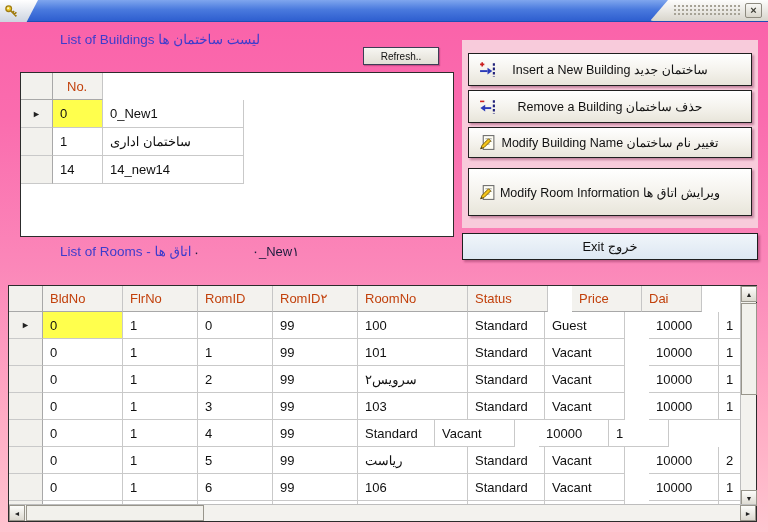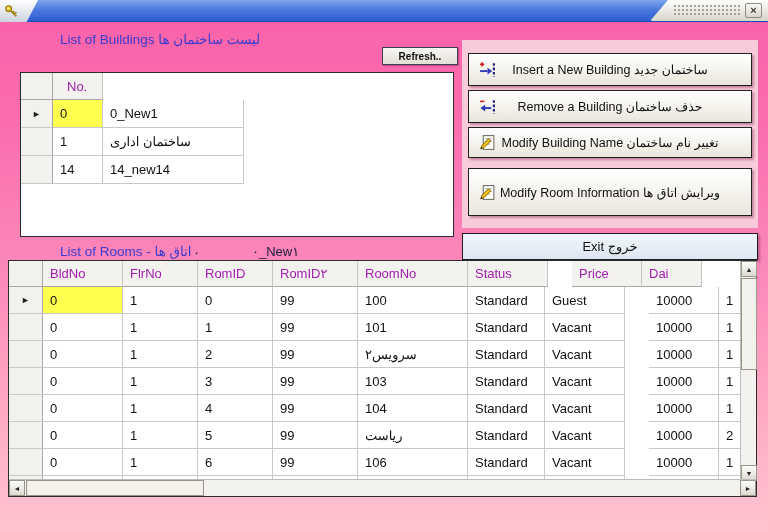--- a/index.html
+++ b/index.html
@@ -37,42 +37,41 @@
     background: linear-gradient(180deg,#f8f8f5,#d9d6cc);
     border:1px solid #8d8a7f; border-radius:2px;
     font-size:11px; font-weight:bold; color:#3c3c34;
     display:flex; align-items:center; justify-content:center; line-height:1; cursor:default;
   }
   
   .heading { position:absolute; color:#3c3ccd; font-size:13.5px;margin-left:42px; }
   .plain-label { position:absolute; color:#1d1d3e; font-size:13px; }
   
   .refresh-btn {
-    position:absolute; left:382px; top:47px; width:76px; height:18px;
+    position:absolute; left:363px; top:47px; width:76px; height:18px;
     background: linear-gradient(180deg,#f7f6f2,#e2dfd5);
     border:1px solid #3d3d55; font-size:10px; color:#111;
     display:flex; align-items:center; justify-content:center;
     box-shadow:1px 1px 1px rgba(110,30,70,.35);
-    font-weight:bold;
   }
   
   .bld-box {
     position:absolute; left:20px; top:72px; width:434px; height:165px;
     background:#fff; border:1px solid #2c2c2c; overflow:hidden;
   }
   .grid-row { display:flex; height:28px; }
   .grid-hdr  { display:flex; height:27px; }
   .cell {
     flex:0 0 auto; display:flex; align-items:center; overflow:hidden; white-space:nowrap;
     padding:0 4px 0 7px; font-size:13px; color:#101010; background:#fff;
     border-right:1px solid #c9c9c9; border-bottom:1px solid #c9c9c9;
   }
   .hcell {
     flex:0 0 auto; display:flex; align-items:center; overflow:hidden; white-space:nowrap;
-    padding:0 4px 0 7px; font-size:13px; color:#a21caf; background:#f3f2ee;
+    padding:0 4px 0 7px; font-size:13px; color:#c2410c; background:#f3f2ee;
     border-right:1px solid #c6c6c6; border-bottom:1px solid #a8a8a8;
   }
   .rowhdr { background:#f2f1ed; justify-content:center; padding:0; border-right:1px solid #a8a8a8; }
   .sel { background:#ffff4d; }
   .arrow-glyph { font-size:9px; color:#222; }
   .bw-h { width:32px; } .bw-no { width:50px; } .bw-name { width:141px; }
   .bw-no.hcell { justify-content:flex-start; padding-left:14px; }
   
   .action-panel {
     position:absolute; left:462px; top:40px; width:296px; height:188px;
@@ -89,21 +88,21 @@
   .act-btn .btn-icon { position:absolute; left:10px; width:17px; height:17px; }
   .exit-btn {
     position:absolute; left:462px; top:233px; width:296px; height:27px;
     background: linear-gradient(180deg,#f0f5fa 0%,#dde7f2 100%);
     border:1px solid #1f1f1f; box-shadow:2px 2px 2px rgba(120,30,70,.4);
     display:flex; align-items:center; justify-content:center;
     font-size:13px; color:#101010; cursor:default;
   }
   
   .rooms-box {
-    position:absolute; left:8px; top:260px; width:749px; height:237px;
+    position:absolute; left:8px; top:285px; width:749px; height:237px;
     background:#fff; border:1px solid #2c2c2c;
   }
   .rooms-grid-area { position:absolute; left:0; top:0; right:16px; height:220px; overflow:hidden; }
   .rooms-box .grid-hdr { height:26px; }
   .rooms-box .grid-row { height:27px; }
   .rw-h { width:34px; } .rw0 { width:80px; } .rw1 { width:75px; } .rw2 { width:75px; }
   .rw3 { width:85px; } .rw4 { width:110px; } .rw5 { width:77px; } .rw6 { width:80px; }
   .rw7 { width:70px;margin-left:24px; } .rw8 { width:60px; }
   
   .vscroll {
@@ -281,21 +280,20 @@
           <div class="cell rw6">Vacant</div>
           <div class="cell rw7">10000</div>
           <div class="cell rw8">1</div>
         </div>
         <div class="grid-row">
           <div class="cell rowhdr rw-h"></div>
           <div class="cell rw0">0</div>
           <div class="cell rw1">1</div>
           <div class="cell rw2">4</div>
           <div class="cell rw3">99</div>
-          <div class="cell rw4">104</div>
           <div class="cell rw5">Standard</div>
           <div class="cell rw6">Vacant</div>
           <div class="cell rw7">10000</div>
           <div class="cell rw8">1</div>
         </div>
         <div class="grid-row">
           <div class="cell rowhdr rw-h"></div>
           <div class="cell rw0">0</div>
           <div class="cell rw1">1</div>
           <div class="cell rw2">5</div>

